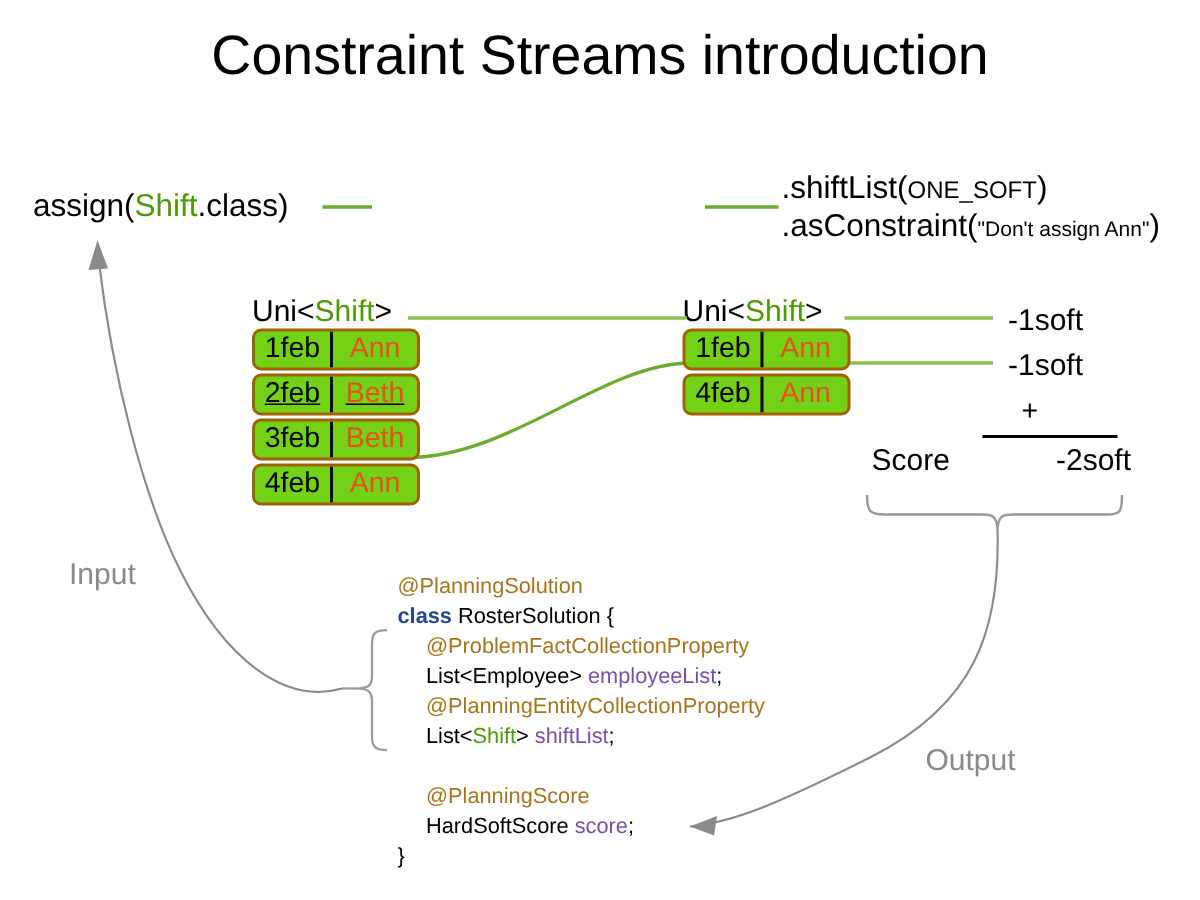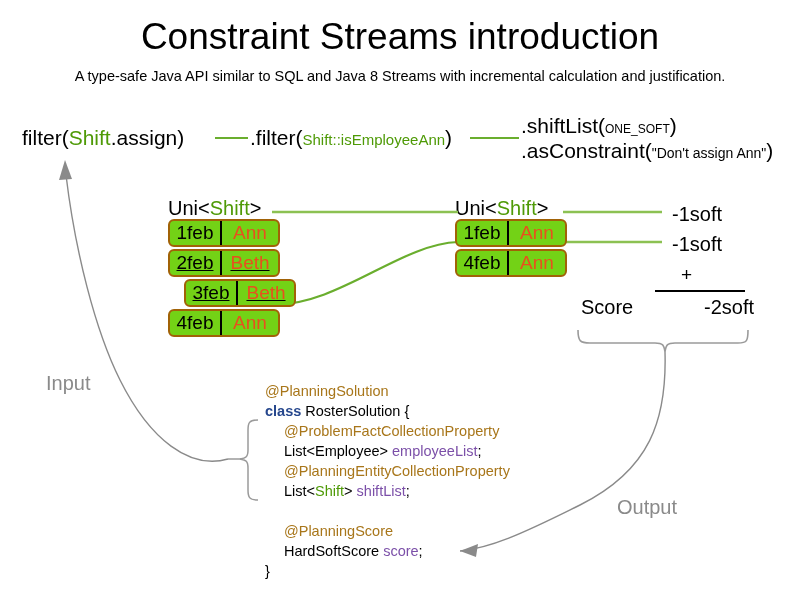--- a/index.html
+++ b/index.html
@@ -42,21 +42,21 @@
   }
   
   .code-line {
     position: absolute;
     font-size: 21px;
     white-space: nowrap;
     color: #000;
   }
   .green { color: #4E9A06; }
   .small-caps {
-    font-size: 12px;
+    font-size: 16px;
   }
   .quoted {
     font-size: 14px;
   }
   .lambda {
     font-size: 15px;
     color: #4E9A06;
   }
   #foreach-label { left: 22px; top: 126px; }
   #filter-label  { left: 250px; top: 126px; }
@@ -159,25 +159,23 @@
     width: 800px; height: 600px;
     pointer-events: none;
   }
 </style>
 </head>
 <body>
 
 <div class="stage">
 
   <div id="page-title">Constraint Streams introduction</div>
-  <div id="page-subtitle">A type-safe Java API similar to SQL and Java 8 Streams with incremental calculation and justification.</div>
-
-  <div class="code-line" id="foreach-label"><span>filter(</span><span class="green">Shift</span><span>.assign)</span></div>
-
-  <div class="code-line" id="filter-label"><span>.filter(</span><span class="lambda">Shift::isEmployeeAnn</span><span>)</span></div>
+
+  <div class="code-line" id="foreach-label"><span>assign(</span><span class="green">Shift</span><span>.class)</span></div>
+
 
   <div class="code-line" id="penalize-label"><span>.shiftList(</span><span class="small-caps">ONE_SOFT</span><span>)</span></div>
 
   <div class="code-line" id="asconstraint-label"><span>.asConstraint(</span><span class="quoted">"Don't assign Ann"</span><span>)</span></div>
 
   <div class="uni-label" id="uni-left"><span>Uni&lt;</span><span class="green">Shift</span><span>&gt;</span></div>
 
   <div class="uni-label" id="uni-right"><span>Uni&lt;</span><span class="green">Shift</span><span>&gt;</span></div>
 
   <svg class="overlay">
@@ -205,21 +203,21 @@
   </svg>
 
   <div class="card" style="left:168px; top:198px;">
     <div class="date">1feb</div>
     <div class="name">Ann</div>
   </div>
   <div class="card" style="left:168px; top:228px;text-decoration:underline;">
     <div class="date">2feb</div>
     <div class="name">Beth</div>
   </div>
-  <div class="card" style="left:184px; top:258px;text-decoration:underline;">
+  <div class="card" style="left:168px; top:258px;">
     <div class="date">3feb</div>
     <div class="name">Beth</div>
   </div>
   <div class="card" style="left:168px; top:288px;">
     <div class="date">4feb</div>
     <div class="name">Ann</div>
   </div>
 
   <div class="card" style="left:455px; top:198px;">
     <div class="date">1feb</div>

